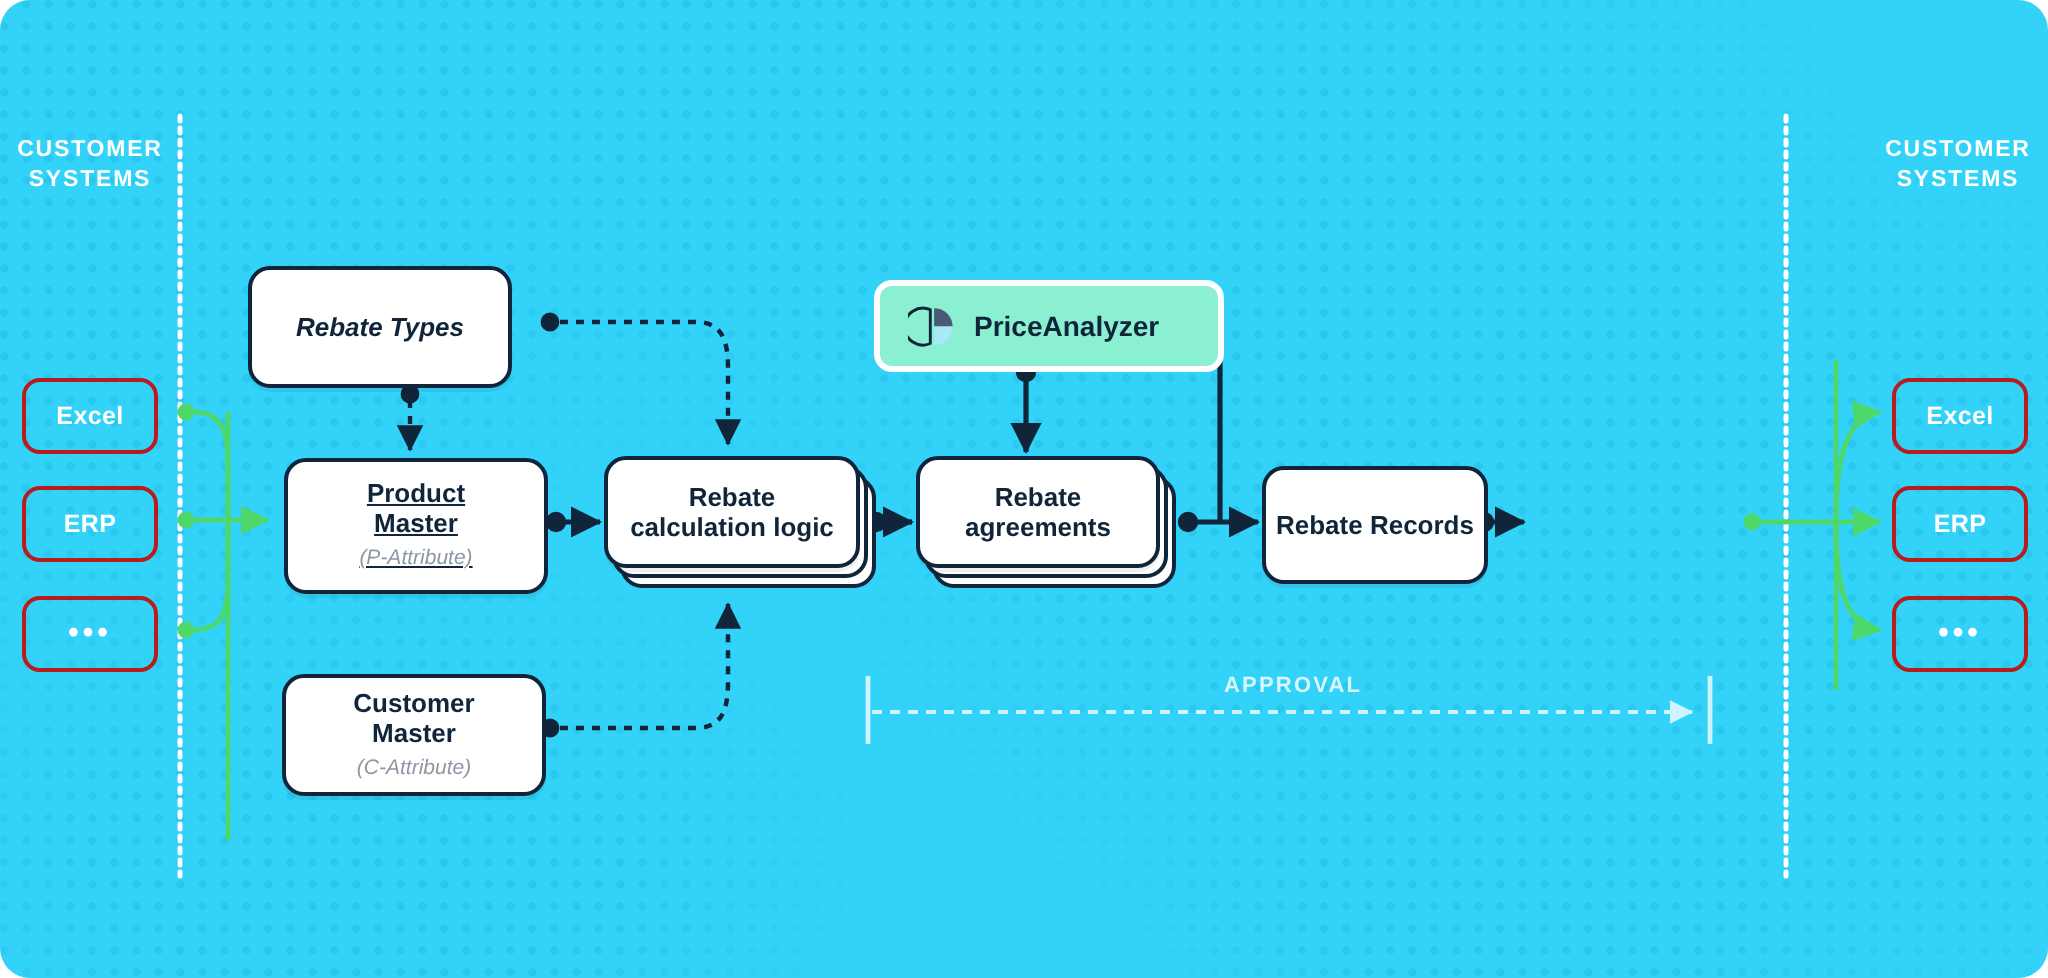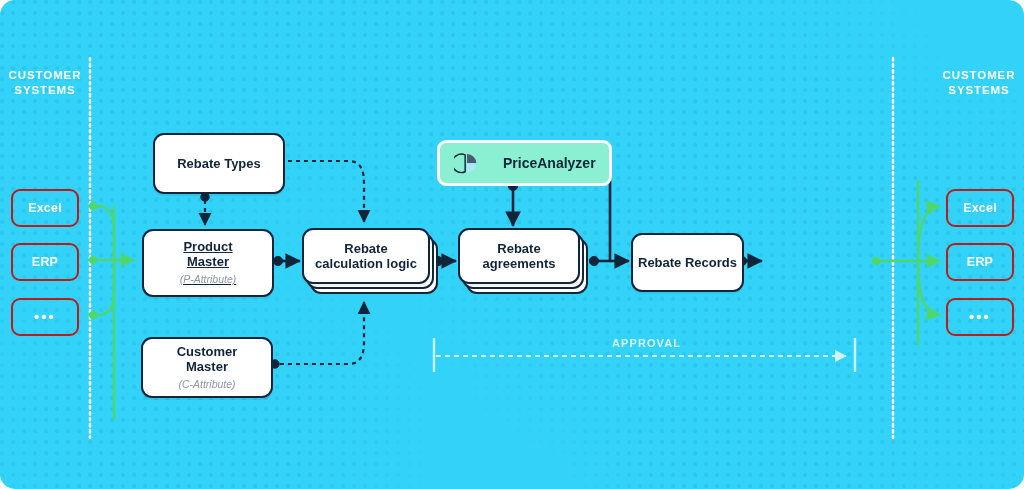--- a/index.html
+++ b/index.html
@@ -57,21 +57,21 @@
   }
   .node .sub{font-weight:400;font-style:italic;font-size:10.5px;color:#8d98a3;margin-top:3px;}
   .stack{position:absolute;}
   .stack .layer{
     position:absolute;background:#ffffff;border:2.5px solid #10243a;border-radius:11px;
   }
 
   
   #price-analyzer{
     position:absolute;background:#8bf0d2;border:3px solid #ffffff;border-radius:9px;
-    display:flex;align-items:center;gap:24px;padding:0 14px;
+    display:flex;align-items:center;gap:8px;padding:0 14px;
     color:#10243a;font-weight:700;font-size:14px;
   }
 
   .approval-text{
     position:absolute;color:#d7f7ff;font-weight:700;font-size:11px;letter-spacing:1.1px;
   }
 </style>
 </head>
 <body>
 
@@ -182,21 +182,21 @@
   <div class="chip" style="left:946px;top:189px;">
     <span>Excel</span>
   </div>
   <div class="chip" style="left:946px;top:243px;">
     <span>ERP</span>
   </div>
   <div class="chip" style="left:946px;top:298px;">
     <span class="dots3">•••</span>
   </div>
 
-  <div class="node" style="left:153px;top:133px;width:128px;height:57px;">
+  <div class="node" style="left:124px;top:133px;width:128px;height:57px;font-style:italic;">
     <span>Rebate Types</span>
   </div>
 
   <div class="node" style="left:142px;top:229px;width:128px;height:64px;text-decoration:underline;">
     <span>Product</span>
     <span>Master</span>
     <span class="sub">(P-Attribute)</span>
   </div>
 
   <div class="node" style="left:141px;top:337px;width:128px;height:57px;">

